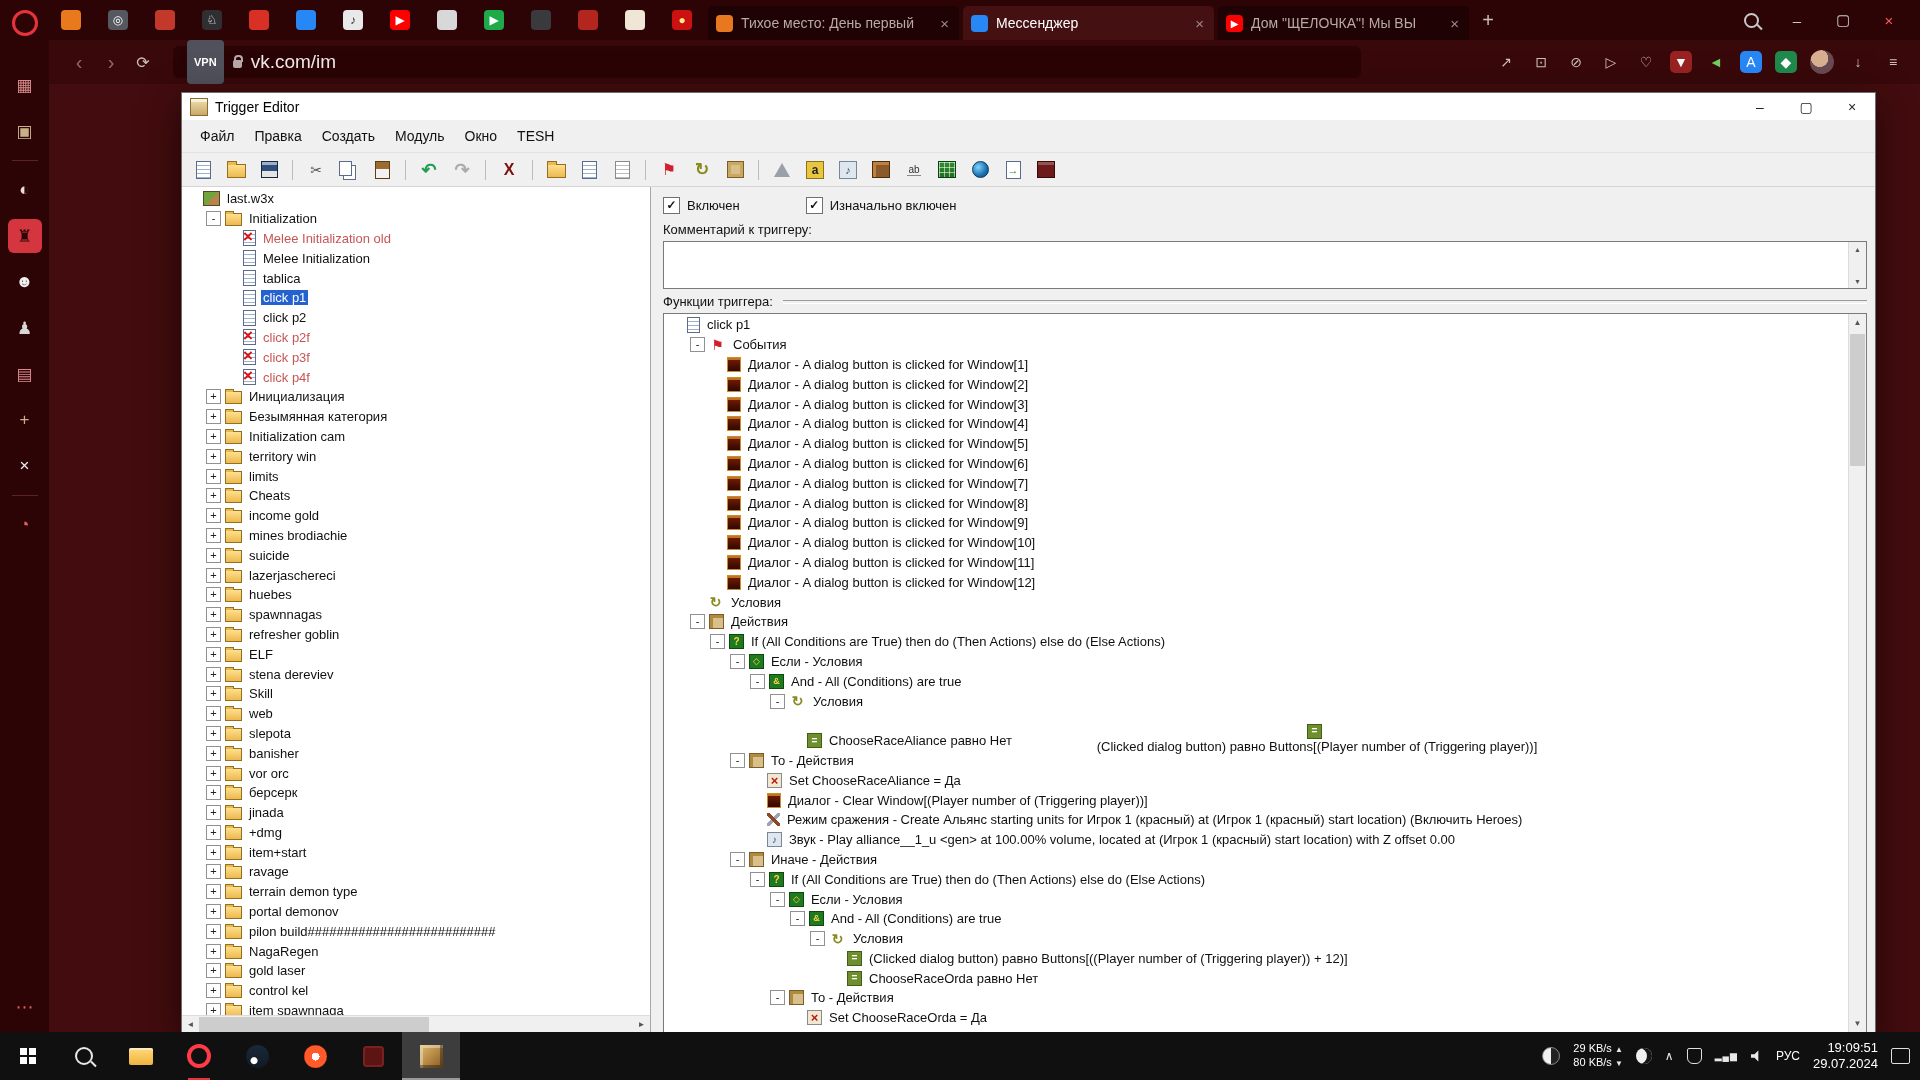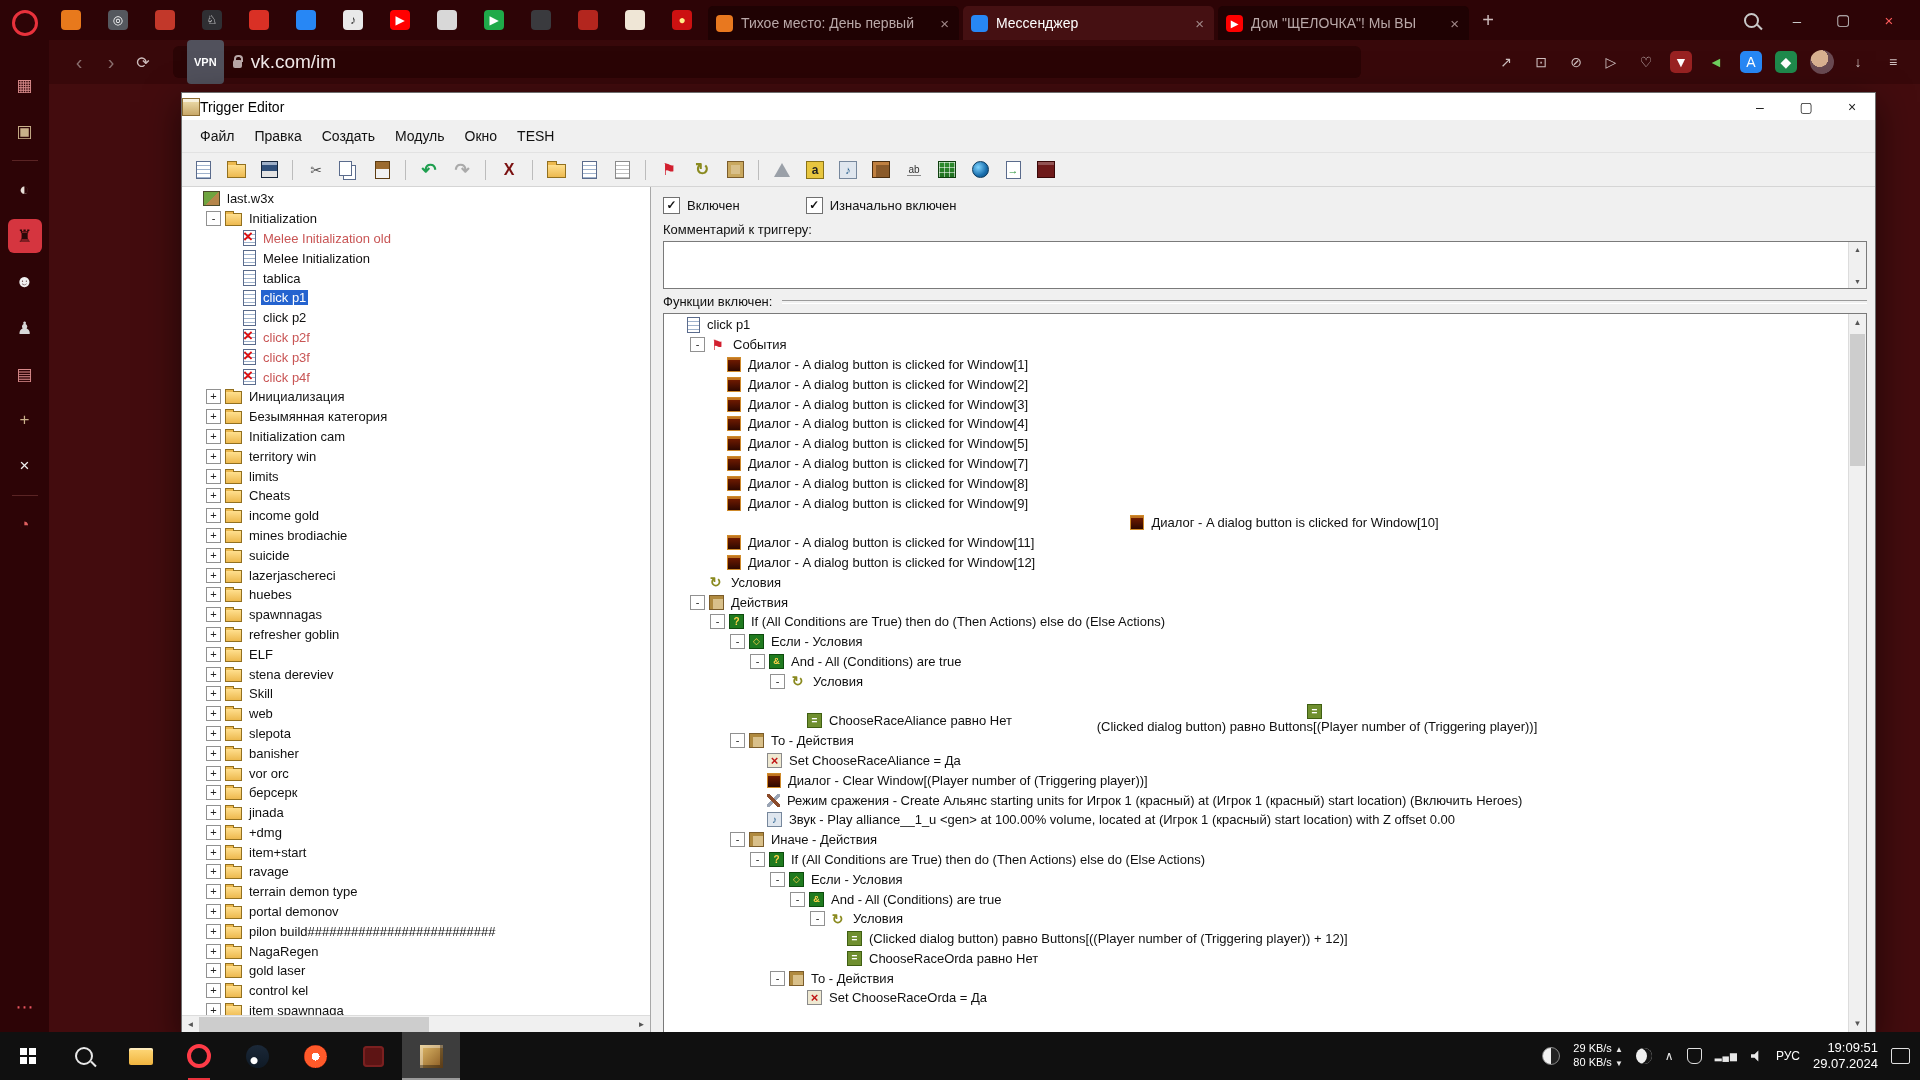--- a/index.html
+++ b/index.html
@@ -44,21 +44,21 @@
   .url-text{color:#f0e8e8;font-size:19px;}
   .ab-icons{margin-left:auto;display:flex;align-items:center;gap:13px;padding-right:16px;}
   .ab-ic{min-width:22px;height:22px;border-radius:5px;display:flex;align-items:center;justify-content:center;font-size:14px;color:#cfbfbf;flex:none;}
   .ab-ic.avatar{width:24px;height:24px;border-radius:50%;background:radial-gradient(circle at 40% 35%,#d8b090 0 40%,#6a4a52 41% 75%,#3a2a38 76%);}
 
   .content{position:absolute;left:49px;top:84px;right:0;bottom:48px;background:#430c0e;}
 
   
   .editor{position:absolute;left:181px;top:92px;width:1693px;height:940px;background:#f0f0f0;
           border:1px solid #6e6e6e;box-shadow:0 10px 34px rgba(0,0,0,.55);display:flex;flex-direction:column;z-index:5;}
-  .ew-title{height:27px;background:#fff;display:flex;align-items:center;flex:none;}
+  .ew-title{height:27px;background:#fff;display:flex;align-items:center;padding-left:8px;gap:7px;flex:none;}
   .ew-icon{width:16px;height:16px;background:linear-gradient(#efe0b0,#c8a868);border:1px solid #8a6a30;
            box-shadow:inset 0 3px 0 rgba(255,255,255,.6);flex:none;}
   .ew-title-t{font-size:14px;color:#000;}
   .ew-controls{margin-left:auto;display:flex;height:100%;}
   .ew-btn{width:46px;height:100%;display:flex;align-items:center;justify-content:center;font-size:14px;color:#222;}
   .ew-menubar{height:32px;background:#f0f0f0;display:flex;align-items:center;padding-left:8px;font-size:14px;color:#111;border-bottom:1px solid #e2e2e2;flex:none;}
   .menu-item{padding:0 10px;}
   .ew-toolbar{height:33px;display:flex;align-items:center;padding-left:6px;gap:3px;background:#f0f0f0;border-bottom:1px solid #d5d5d5;flex:none;}
   .tb-btn{width:28px;height:27px;display:flex;align-items:center;justify-content:center;border:1px solid transparent;border-radius:2px;flex:none;}
   .tb-btn.tb-sep{width:9px;}
@@ -766,21 +766,21 @@
         <div class="panel-label-row">
           <span class="panel-label">Комментарий к триггеру:</span>
         </div>
         <div class="comment-box">
           <div class="mini-scroll">
             <span class="ms-arrow">▲</span>
             <span class="ms-arrow">▼</span>
           </div>
         </div>
         <div class="panel-label-row">
-          <span class="panel-label">Функции включен:</span>
+          <span class="panel-label">Функции триггера:</span>
           <span class="flabel-line"></span>
         </div>
         <div class="func-box">
           <div class="tree">
 
               <div class="trow" style="padding-left: 4px;">
                 <span class="texp"></span>
                 <span class="tico i-trigger"></span>
                 <span class="tlbl">click p1</span>
               </div>
@@ -814,40 +814,45 @@
                 <span class="tico i-dialog"></span>
                 <span class="tlbl">Диалог - A dialog button is clicked for Window[4]</span>
               </div>
 
               <div class="trow" style="padding-left: 44px;">
                 <span class="texp"></span>
                 <span class="tico i-dialog"></span>
                 <span class="tlbl">Диалог - A dialog button is clicked for Window[5]</span>
               </div>
 
+              <div class="trow" style="padding-left: 44px;">
+                <span class="texp"></span>
+                <span class="tico i-dialog"></span>
+                <span class="tlbl">Диалог - A dialog button is clicked for Window[6]</span>
+              </div>
 
               <div class="trow" style="padding-left: 44px;">
                 <span class="texp"></span>
                 <span class="tico i-dialog"></span>
                 <span class="tlbl">Диалог - A dialog button is clicked for Window[7]</span>
               </div>
 
               <div class="trow" style="padding-left: 44px;">
                 <span class="texp"></span>
                 <span class="tico i-dialog"></span>
                 <span class="tlbl">Диалог - A dialog button is clicked for Window[8]</span>
               </div>
 
               <div class="trow" style="padding-left: 44px;">
                 <span class="texp"></span>
                 <span class="tico i-dialog"></span>
                 <span class="tlbl">Диалог - A dialog button is clicked for Window[9]</span>
               </div>
 
-              <div class="trow" style="padding-left: 44px; justify-content: center;">
+              <div class="trow" style="padding-left: 44px;">
                 <span class="texp"></span>
                 <span class="tico i-dialog"></span>
                 <span class="tlbl">Диалог - A dialog button is clicked for Window[10]</span>
               </div>
 
               <div class="trow" style="padding-left: 44px;">
                 <span class="texp"></span>
                 <span class="tico i-dialog"></span>
                 <span class="tlbl">Диалог - A dialog button is clicked for Window[11]</span>
               </div>

